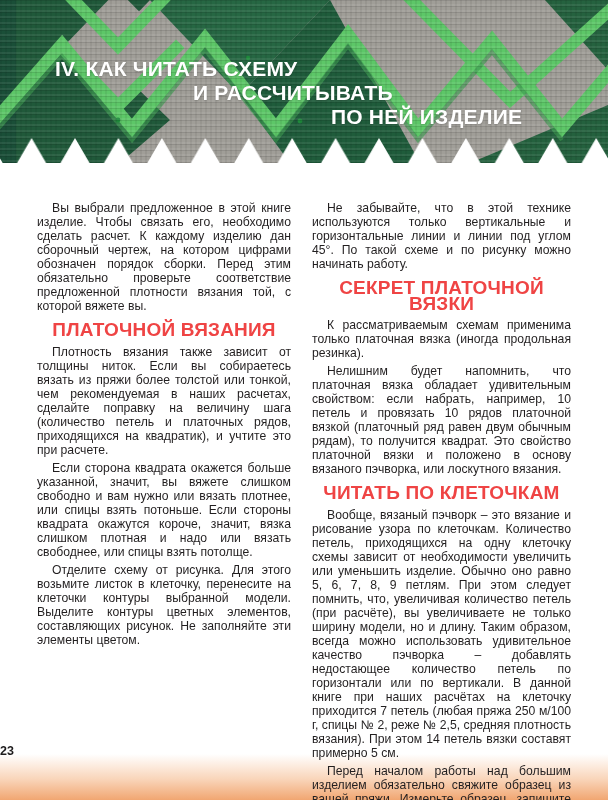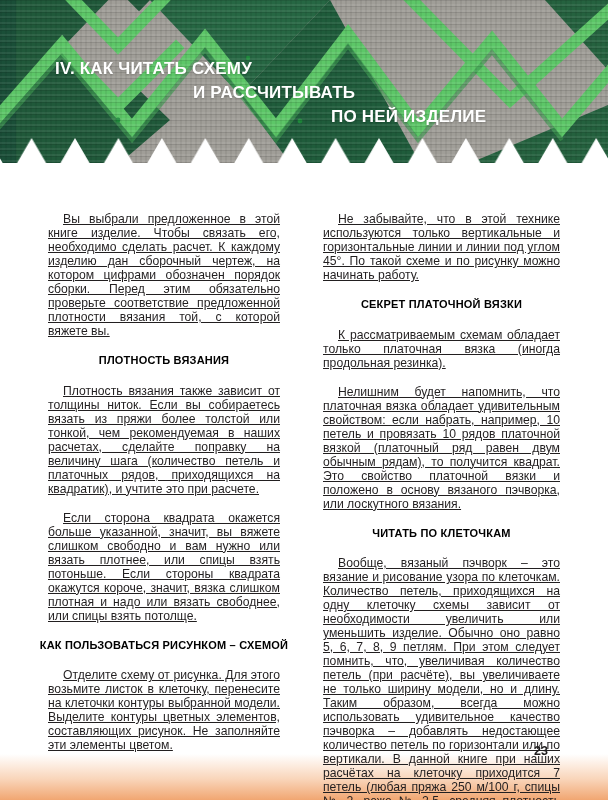--- a/index.html
+++ b/index.html
@@ -17,48 +17,48 @@
     position:absolute; top:0; left:0; width:608px; height:163px;
     background:
       repeating-linear-gradient(0deg, rgba(0,0,0,0.10) 0 1px, rgba(255,255,255,0.07) 1px 3px, rgba(0,0,0,0) 3px 6px),
       repeating-linear-gradient(90deg, rgba(0,0,0,0.06) 0 2px, rgba(0,0,0,0) 2px 5px);
     pointer-events:none;
   }
   .zigzag { position:absolute; left:0; bottom:0; width:608px; height:25px; display:block; }
 
   .title-line {
     position:absolute; color:#ffffff; font-weight:bold;
-    font-size:17px; line-height:22px; white-space:nowrap;
+    font-size:21px; line-height:22px; white-space:nowrap;
     letter-spacing:0.2px; text-shadow:0 1px 2px rgba(0,0,0,0.18);
   }
   .title-l1 { top:58px;  left:55px;  }
   .title-l2 { top:82px;  left:193px; }
   .title-l3 { top:106px; left:331px; }
 
   
   .content {
     position:absolute; top:163px; left:33px; width:542px;
     padding-top:34px; box-sizing:border-box;
     display:flex; gap:13px; z-index:1;
   }
   .col { width:262px; }
   .col-right { width:267px; }
   .body-p {
-    margin:15px; font-size:12.2px; line-height:14px;
-    text-align:justify; text-indent:15px; color:#221f20;text-decoration:underline;
+    margin:4px; font-size:12.2px; line-height:14px;
+    text-align:justify; text-indent:15px; color:#221f20;
   }
   .col-heading {
-    margin:9px 0 7px; font-size:11px; line-height:15.5px;
-    font-weight:bold; text-align:center; color:#000000; letter-spacing:0.2px;
+    margin:9px 0 7px; font-size:19px; line-height:15.5px;
+    font-weight:bold; text-align:center; color:#ef4444; letter-spacing:0.2px;
   }
 
   
   .page-number {
     position:absolute; top:744px; left:0; width:548px;
-    text-align:right; font-size:12.5px; font-weight:bold; color:#1d1b1c;
+    text-align:left; font-size:12.5px; font-weight:bold; color:#1d1b1c;
     z-index:2;
   }
   .bottom-gradient {
     position:absolute; bottom:0; left:0; width:608px; height:46px;
     background:linear-gradient(to bottom, rgba(241,166,113,0) 0%, rgba(244,178,128,0.55) 55%, #f1a671 100%);
     z-index:0;
   }
 </style>
 </head>
 <body>
@@ -107,31 +107,30 @@
         </pattern>
       </defs>
       <rect width="608" height="25" fill="url(#zz)"></rect>
     </svg>
   </div>
 
   <div class="content">
 
     <div class="col">
       <p class="body-p">Вы выбрали предложенное в этой книге изделие. Чтобы связать его, необходимо сделать расчет. К каждому изделию дан сборочный чертеж, на котором цифрами обозначен порядок сборки. Перед этим обязательно проверьте соответствие предложенной плотности вязания той, с которой вяжете вы.</p>
-      <h3 class="col-heading">ПЛОТНОСТЬ ВЯЗАНИЯ</h3>
+      <h3 class="col-heading">ПЛАТОЧНОЙ ВЯЗАНИЯ</h3>
       <p class="body-p">Плотность вязания также зависит от толщины ниток. Если вы собираетесь вязать из пряжи более толстой или тонкой, чем рекомендуемая в наших расчетах, сделайте поправку на величину шага (количество петель и платочных рядов, приходящихся на квадратик), и учтите это при расчете.</p>
       <p class="body-p">Если сторона квадрата окажется больше указанной, значит, вы вяжете слишком свободно и вам нужно или вязать плотнее, или спицы взять потоньше. Если стороны квадрата окажутся короче, значит, вязка слишком плотная и надо или вязать свободнее, или спицы взять потолще.</p>
-      <h3 class="col-heading">КАК ПОЛЬЗОВАТЬСЯ РИСУНКОМ – СХЕМОЙ</h3>
       <p class="body-p">Отделите схему от рисунка. Для этого возьмите листок в клеточку, перенесите на клеточки контуры выбранной модели. Выделите контуры цветных элементов, составляющих рисунок. Не заполняйте эти элементы цветом.</p>
     </div>
 
     <div class="col col-right">
       <p class="body-p">Не забывайте, что в этой технике используются только вертикальные и горизонтальные линии и линии под углом 45°. По такой схеме и по рисунку можно начинать работу.</p>
       <h3 class="col-heading">СЕКРЕТ ПЛАТОЧНОЙ ВЯЗКИ</h3>
-      <p class="body-p">К рассматриваемым схемам обладает только платочная вязка (иногда продольная резинка).</p>
+      <p class="body-p">К рассматриваемым схемам применима только платочная вязка (иногда продольная резинка).</p>
       <p class="body-p">Нелишним будет напомнить, что платочная вязка обладает удивительным свойством: если набрать, например, 10 петель и провязать 10 рядов платочной вязкой (платочный ряд равен двум обычным рядам), то получится квадрат. Это свойство платочной вязки и положено в основу вязаного пэчворка, или лоскутного вязания.</p>
       <h3 class="col-heading">ЧИТАТЬ ПО КЛЕТОЧКАМ</h3>
       <p class="body-p">Вообще, вязаный пэчворк – это вязание и рисование узора по клеточкам. Количество петель, приходящихся на одну клеточку схемы зависит от необходимости увеличить или уменьшить изделие. Обычно оно равно 5, 6, 7, 8, 9 петлям. При этом следует помнить, что, увеличивая количество петель (при расчёте), вы увеличиваете не только ширину модели, но и длину. Таким образом, всегда можно использовать удивительное качество пэчворка – добавлять недостающее количество петель по горизонтали или по вертикали. В данной книге при наших расчётах на клеточку приходится 7 петель (любая пряжа 250 м/100 г, спицы № 2, реже № 2,5, средняя плотность вязания). При этом 14 петель вязки составят примерно 5 см.</p>
       <p class="body-p">Перед началом работы над большим изделием обязательно свяжите образец из вашей пряжи. Измерьте образец, запишите данные, затем по-</p>
     </div>
 
   </div>
 
   <div class="page-number">23</div>
   <div class="bottom-gradient"></div>

